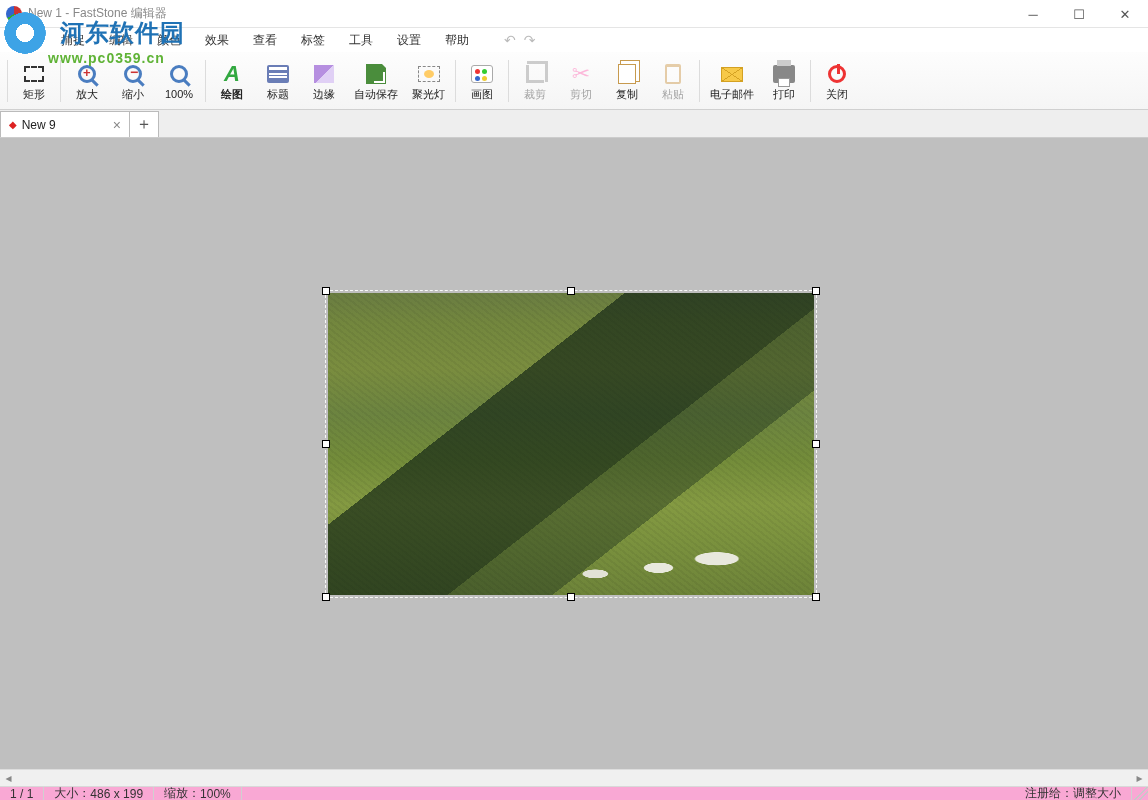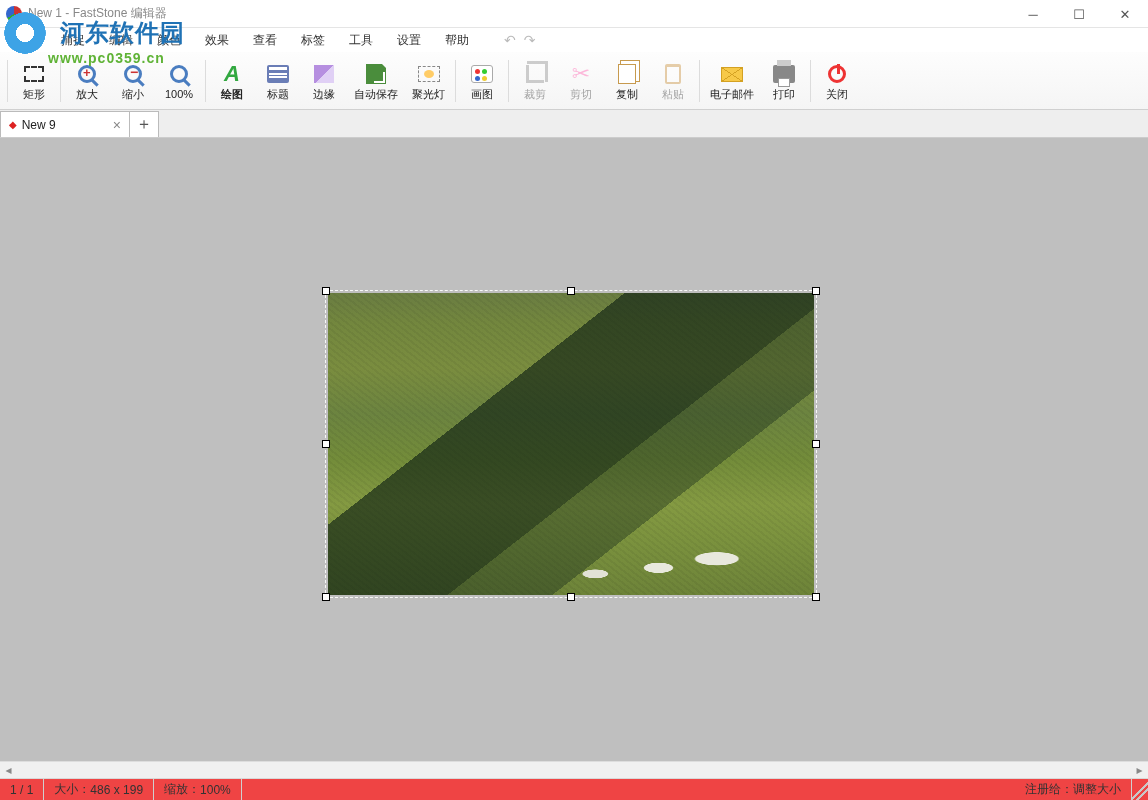--- a/index.html
+++ b/index.html
@@ -95,21 +95,21 @@
   .h-tl{top:-4px;left:-4px}.h-tr{top:-4px;right:-4px}.h-bl{bottom:-4px;left:-4px}.h-br{bottom:-4px;right:-4px}
   .h-t{top:-4px;left:calc(50% - 4px)}.h-b{bottom:-4px;left:calc(50% - 4px)}
   .h-l{left:-4px;top:calc(50% - 4px)}.h-r{right:-4px;top:calc(50% - 4px)}
 
   
   .hscroll { height:17px; background:#f0f0f0; border-top:1px solid #ddd; display:flex; }
   .hscroll .arrow { width:17px; display:flex; align-items:center; justify-content:center; color:#888; cursor:pointer; }
   .hscroll .track { flex:1; }
 
   
-  .statusbar { height:22px; background:#ef4444; border-top:1px solid #d8d8d8; display:flex; align-items:center; font-size:12px; color:#333; }
+  .statusbar { height:14px; background:#f9a8d4; border-top:1px solid #d8d8d8; display:flex; align-items:center; font-size:12px; color:#333; }
   .statusbar .cell { padding:0 10px; border-right:1px solid #d0d0d0; height:100%; display:flex; align-items:center; }
   .statusbar .spacer { flex:1; }
   .statusbar .reg { padding:0 10px; }
   .statusbar .corner { width:17px; height:100%; border-left:1px solid #d0d0d0; background:linear-gradient(135deg,transparent 50%,#c8c8c8 50% 58%,transparent 58% 66%,#c8c8c8 66% 74%,transparent 74%); }
 </style>
 </head>
 <body>
 
 <div class="watermark">
   <div class="wm1">

